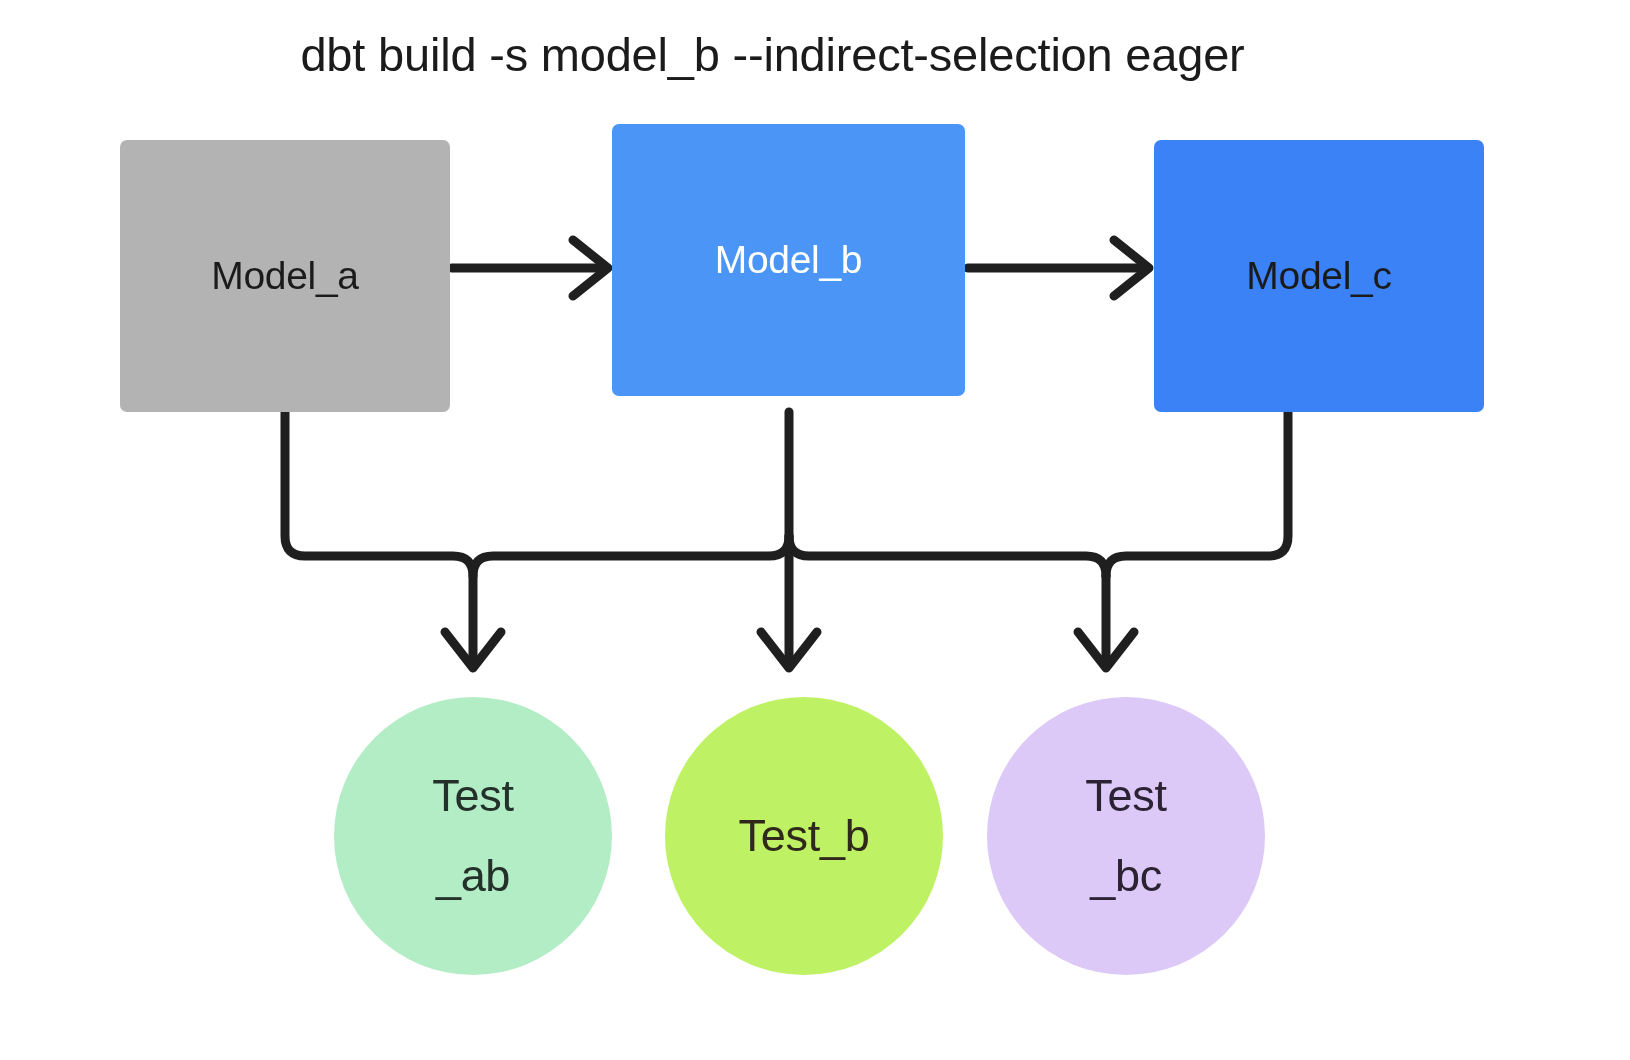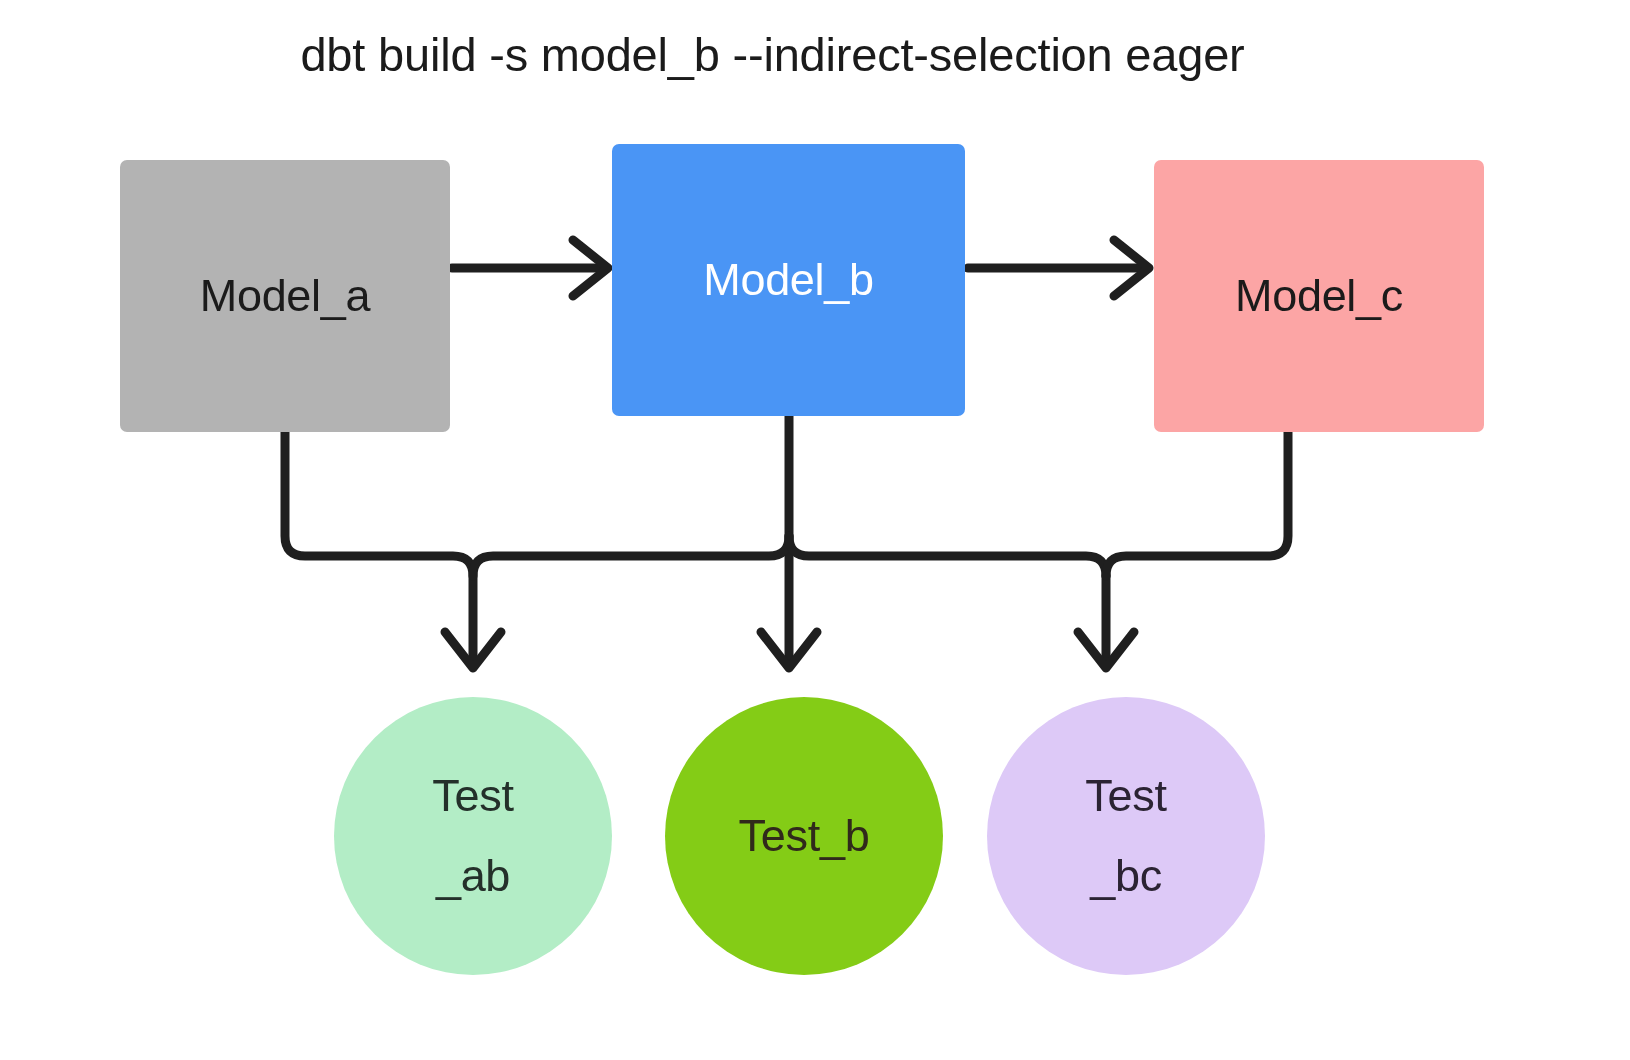--- a/index.html
+++ b/index.html
@@ -36,24 +36,23 @@
     color: #1b1b1b;
     letter-spacing: -0.2px;
     white-space: nowrap;
   }
   .node-box {
     position: absolute;
     border-radius: 7px;
     display: flex;
     align-items: center;
     justify-content: center;
-    font-size: 45px;
+    font-size: 39px;
     line-height: 52px;
     letter-spacing: -0.3px;
-    margin-top: 20px;
   }
   .node-circle {
     position: absolute;
     border-radius: 50%;
     display: flex;
     flex-direction: column;
     align-items: center;
     justify-content: center;
     font-size: 45px;
     line-height: 80px;
@@ -100,30 +99,30 @@
   </svg>
 
   <div class="node-box" id="n-model-a" style="left: 120px; top: 140px; width: 330px; height: 272px; background: rgb(179, 179, 179); color: rgb(27, 27, 27);">
     <span>Model_a</span>
   </div>
 
   <div class="node-box" id="n-model-b" style="left: 612px; top: 124px; width: 353px; height: 272px; background: rgb(74, 149, 245); color: rgb(255, 255, 255);">
     <span>Model_b</span>
   </div>
 
-  <div class="node-box" id="n-model-c" style="left: 1154px; top: 140px; width: 330px; height: 272px; background: #fca5a5; color: rgb(27, 27, 27);">
+  <div class="node-box" id="n-model-c" style="left: 1154px; top: 140px; width: 330px; height: 272px; background: #3b82f6; color: rgb(27, 27, 27);">
     <span>Model_c</span>
   </div>
 
   <div class="node-circle" id="n-test-ab" style="left: 334px; top: 697px; width: 278px; height: 278px; background: rgb(179, 237, 198); color: rgb(36, 48, 42);">
     <span class="ln">Test</span>
     <span class="ln">_ab</span>
   </div>
 
-  <div class="node-circle" id="n-test-b" style="left: 665px; top: 697px; width: 278px; height: 278px; background: #84cc16; color: rgb(48, 41, 27);">
+  <div class="node-circle" id="n-test-b" style="left: 665px; top: 697px; width: 278px; height: 278px; background: #bef264; color: rgb(48, 41, 27);">
     <span class="ln">Test_b</span>
   </div>
 
   <div class="node-circle" id="n-test-bc" style="left: 987px; top: 697px; width: 278px; height: 278px; background: rgb(221, 201, 247); color: rgb(43, 35, 51);">
     <span class="ln">Test</span>
     <span class="ln">_bc</span>
   </div>
 
 </div>
 

